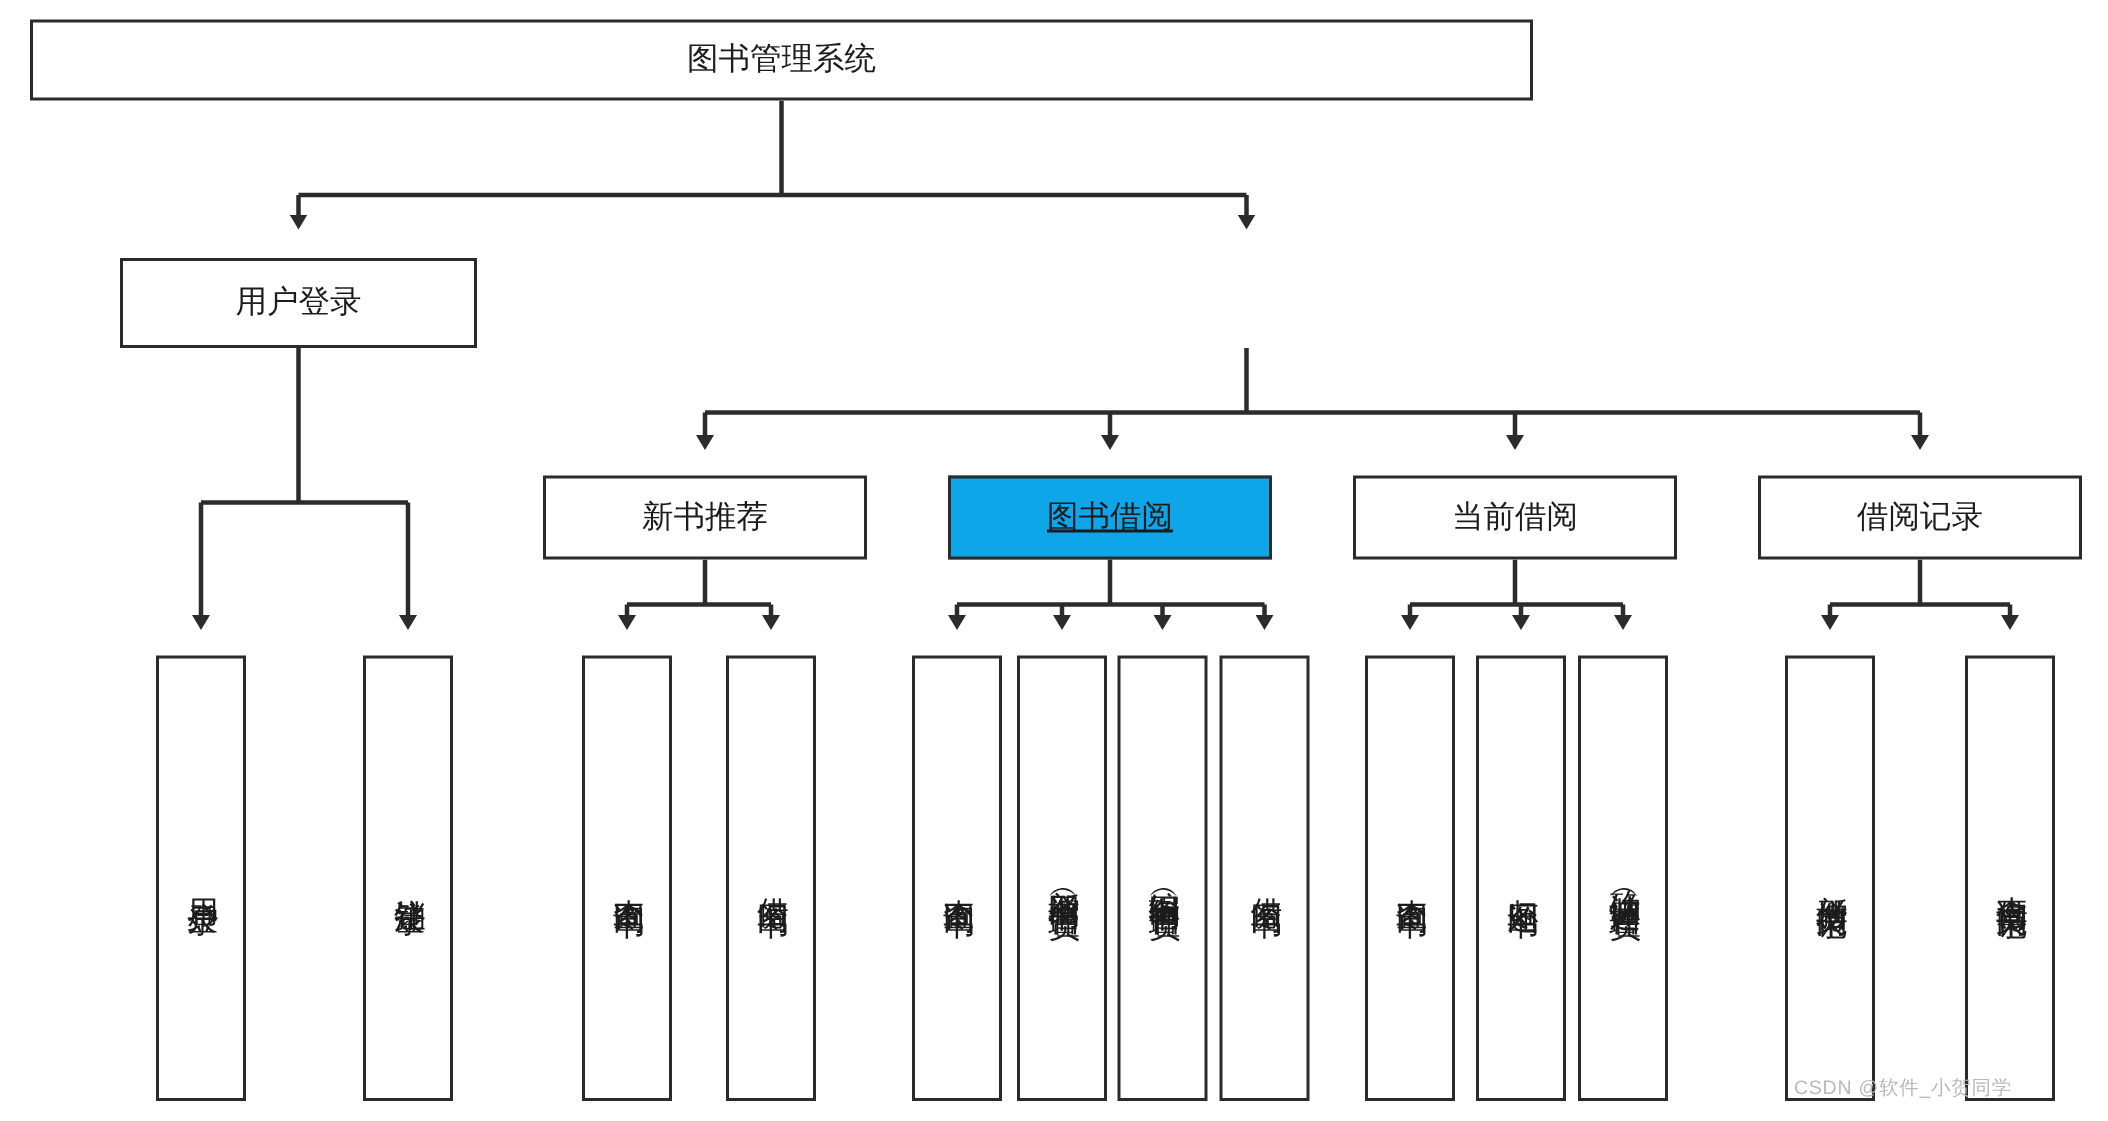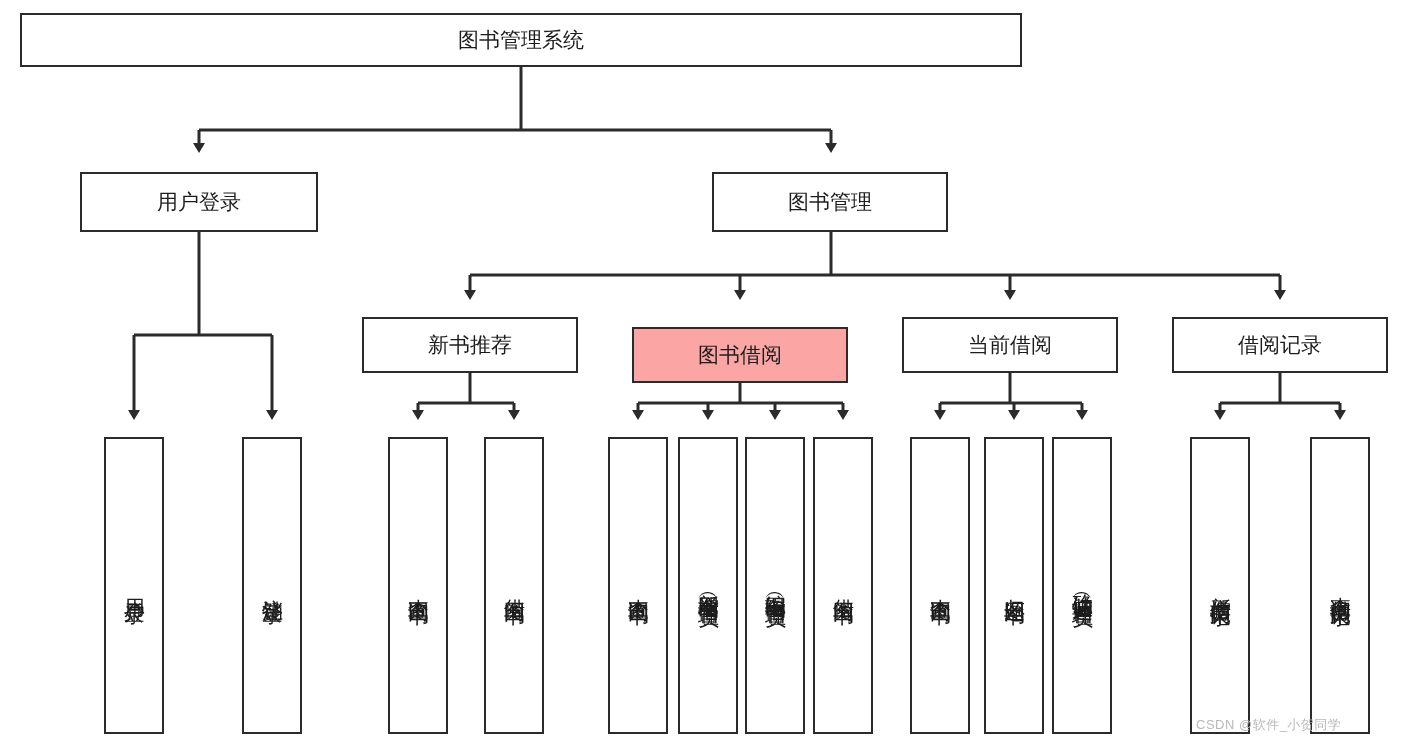--- a/index.html
+++ b/index.html
@@ -115,28 +115,25 @@
     </g>
   </svg>
 
   <div class="node h" style="left: 20px; top: 13px; width: 1002px; height: 54px; border-color: rgb(43, 43, 43); background: rgb(255, 255, 255); color: rgb(28, 28, 28);">
     <span class="label">图书管理系统</span>
   </div>
 
   <div class="node h" style="left: 80px; top: 172px; width: 238px; height: 60px; border-color: rgb(43, 43, 43); background: rgb(255, 255, 255); color: rgb(28, 28, 28);">
     <span class="label">用户登录</span>
   </div>
-  <div class="node h" style="left: 712px; top: 172px; width: 236px; height: 60px; border-color: rgb(43, 43, 43); background: rgb(255, 255, 255); color: rgb(28, 28, 28);">
-    <span class="label">图书管理</span>
-  </div>
 
   <div class="node h" style="left: 362px; top: 317px; width: 216px; height: 56px; border-color: rgb(43, 43, 43); background: rgb(255, 255, 255); color: rgb(28, 28, 28);">
     <span class="label">新书推荐</span>
   </div>
-  <div class="node h" style="left: 632px; top: 327px; width: 216px; height: 56px; border-color: rgb(43, 43, 43); background: #fca5a5; color: rgb(28, 28, 28);">
+  <div class="node h" style="left: 632px; top: 317px; width: 216px; height: 56px; border-color: rgb(43, 43, 43); background: #0ea5e9; color: rgb(28, 28, 28); text-decoration: underline;">
     <span class="label">图书借阅</span>
   </div>
   <div class="node h" style="left: 1172px; top: 317px; width: 216px; height: 56px; border-color: rgb(43, 43, 43); background: rgb(255, 255, 255); color: rgb(28, 28, 28);">
     <span class="label">借阅记录</span>
   </div>
   <div class="node h" style="left: 902px; top: 317px; width: 216px; height: 56px; border-color: rgb(43, 43, 43); background: rgb(255, 255, 255); color: rgb(28, 28, 28);">
     <span class="label">当前借阅</span>
   </div>
 
   <div class="node v" style="left: 104px; top: 437px; width: 60px; height: 297px; border-color: rgb(43, 43, 43); background: rgb(255, 255, 255); color: rgb(28, 28, 28);">

